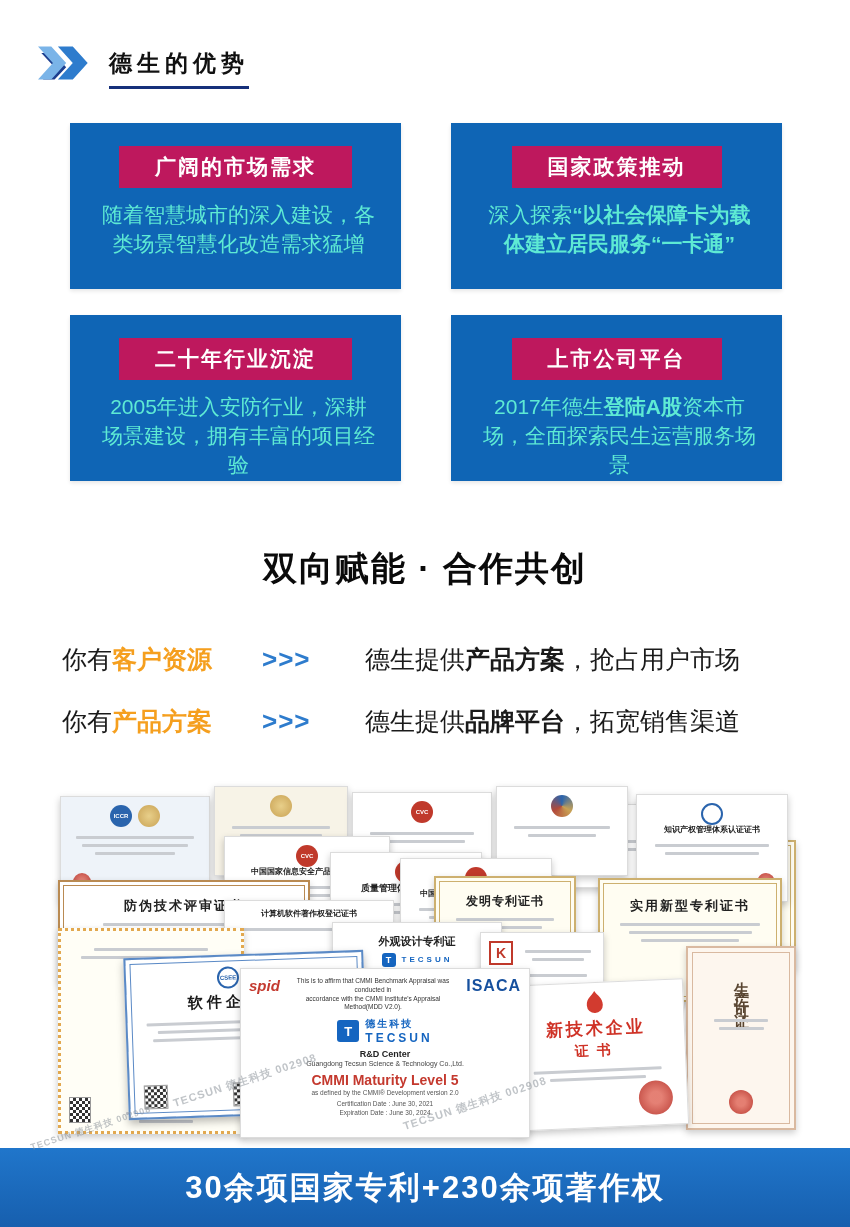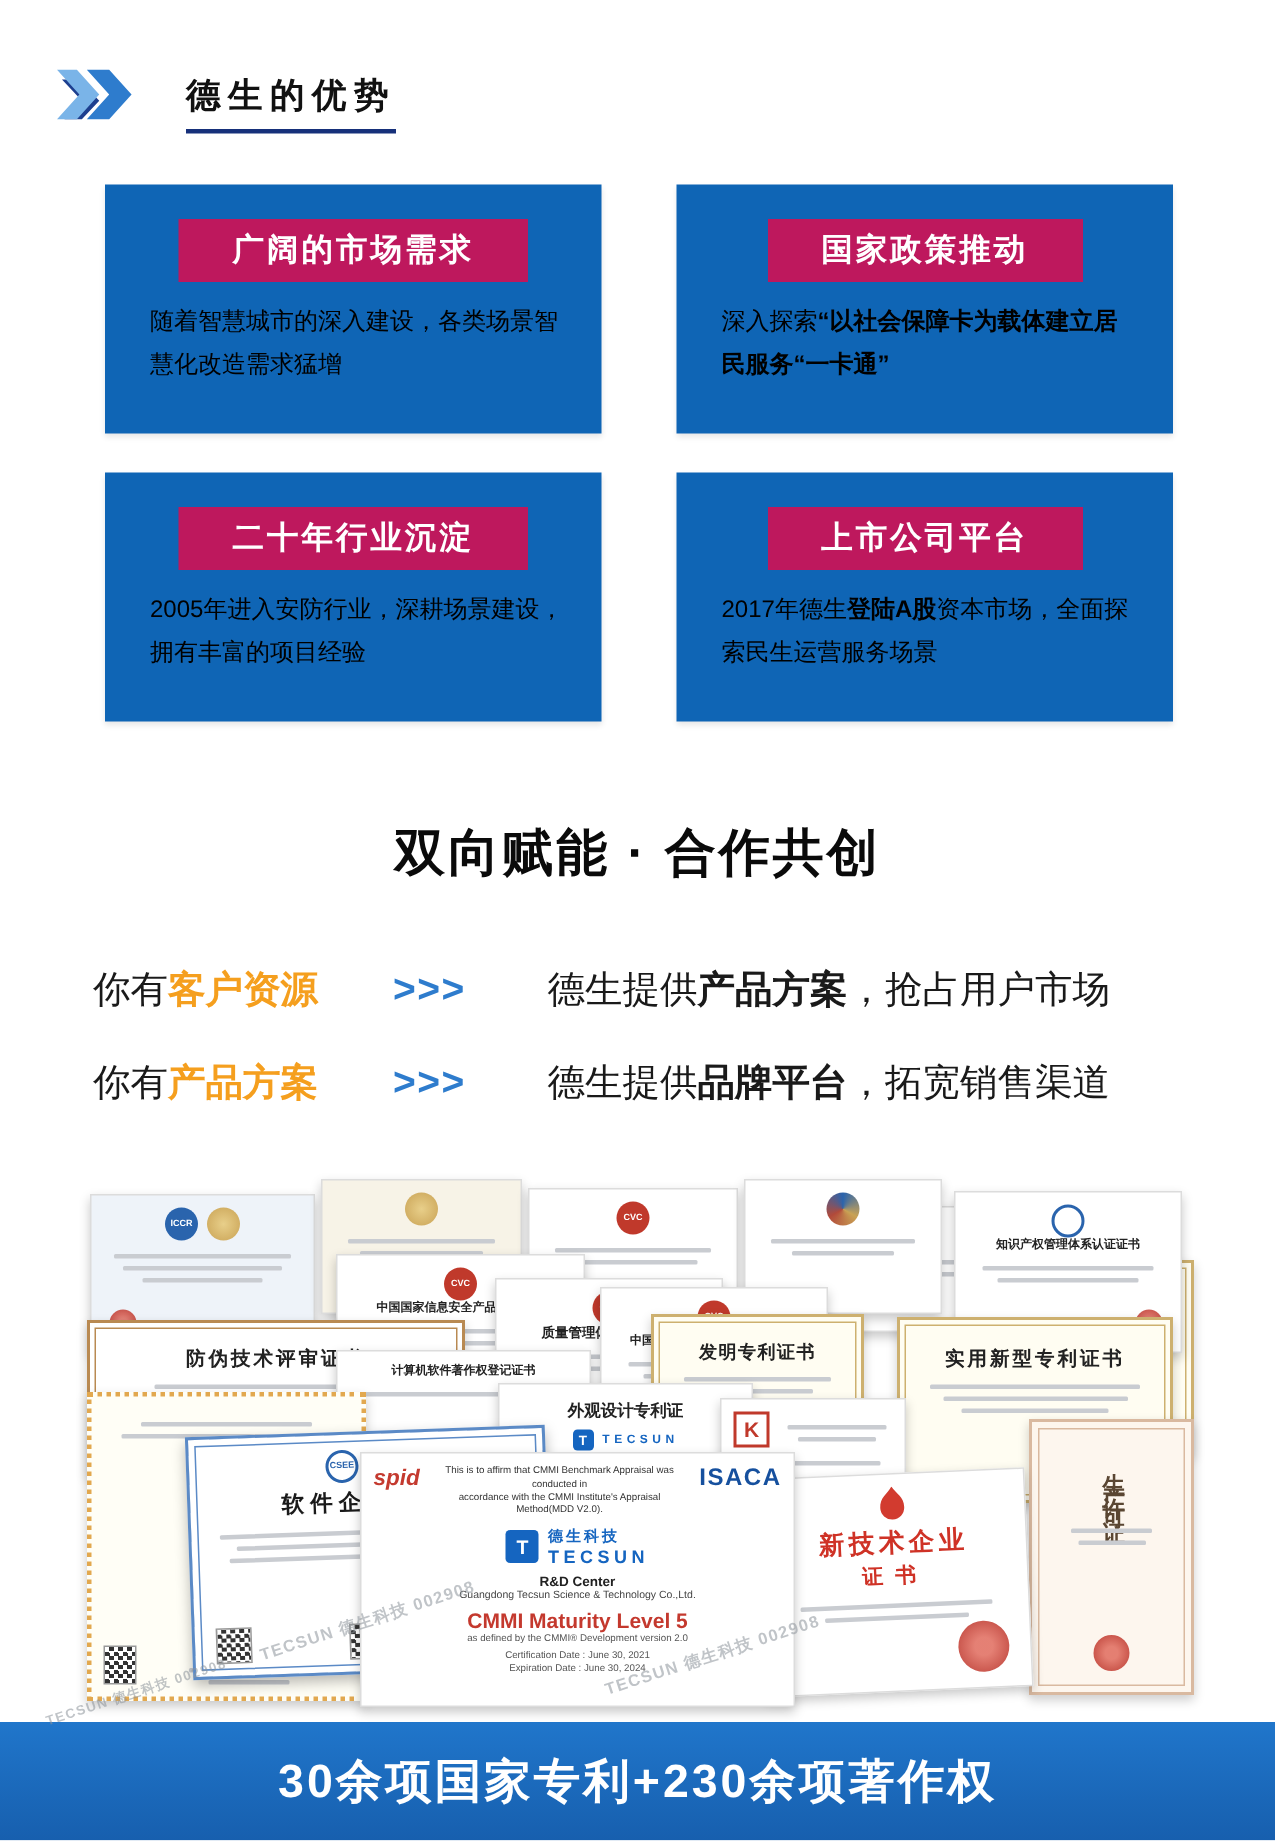--- a/index.html
+++ b/index.html
@@ -1,29 +1,29 @@
 <!DOCTYPE html>
 <html><head>
 <meta charset="utf-8">
 <style>
   *{margin:0;padding:0;box-sizing:border-box}
   body{font-family:"Liberation Sans","DejaVu Sans",sans-serif;background:#fff}
   .page{position:relative;width:850px;height:1227px;background:#fff;overflow:hidden;margin:0 auto}
 
   
-  .hdr{position:absolute;left:38px;top:44px;display:flex;align-items:flex-start;gap:28px}
+  .hdr{position:absolute;left:38px;top:44px;display:flex;align-items:flex-start;gap:13px}
   .chev{width:58px;height:38px;flex:0 0 auto}
   .hdr-title{font-size:23px;font-weight:bold;color:#111;letter-spacing:5px;line-height:38px;white-space:nowrap}
   .hdr-line{height:3px;background:#16307a;margin-top:4px;width:100%}
 
   
   .cards{position:absolute;left:70px;top:123px;width:712px;display:grid;grid-template-columns:331px 331px;column-gap:50px;row-gap:26px}
   .card{height:166px;background:#0f65b5;text-align:center;box-shadow:0 2px 4px rgba(0,0,0,.10)}
   .badge{display:inline-block;margin-top:23px;padding:0 36px;height:42px;line-height:42px;background:#be185d;color:#fff;font-size:21px;font-weight:bold;letter-spacing:2px}
-  .card-text{margin:12px 24px 0 30px;text-align:left;color:#000000;font-size:16px;line-height:29px}
+  .card-text{margin:12px 24px 0 30px;text-align:center;color:#5eead4;font-size:21px;line-height:29px}
   .card-text b{font-weight:bold}
 
   
   .mid-title{position:absolute;top:546px;left:0;width:100%;text-align:center;font-size:34px;font-weight:800;color:#0a0a0a;letter-spacing:2px}
 
   
   .benefits{position:absolute;left:62px;top:640px;right:36px}
   .brow{display:flex;align-items:center;margin-bottom:24px;height:38px}
   .bleft{width:200px;font-size:25px;color:#1a1a1a;white-space:nowrap}
   .hl{color:#f59f1e;font-weight:bold}

